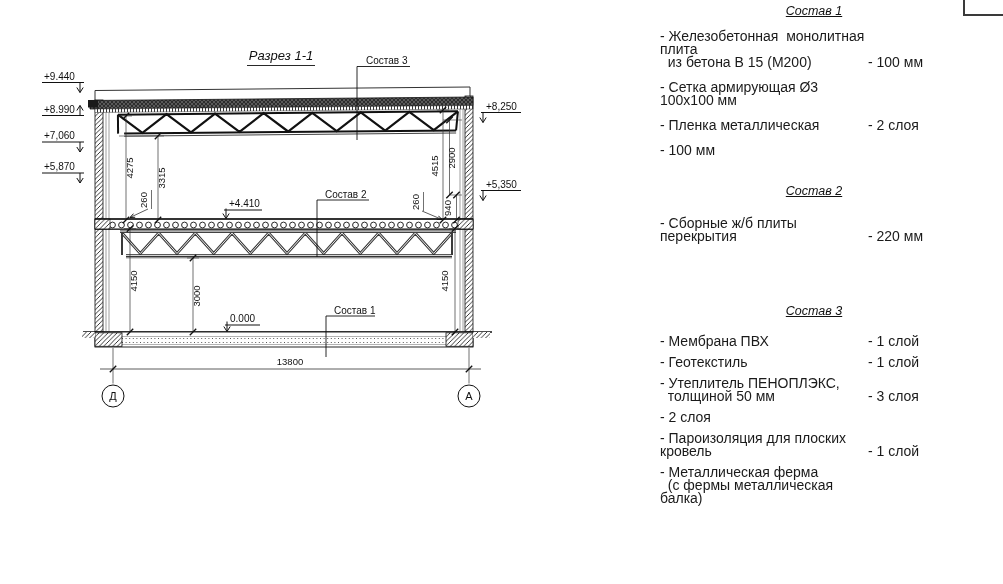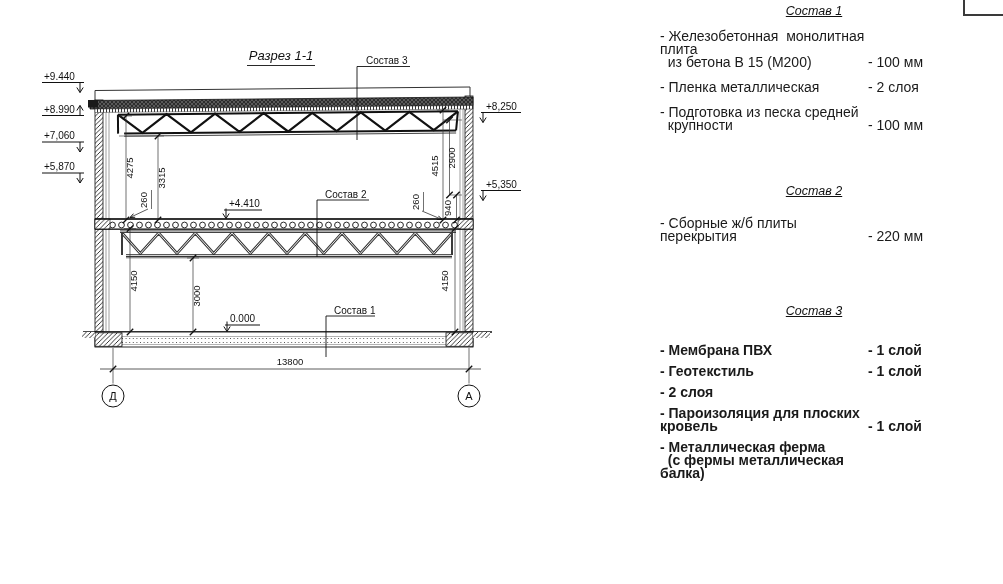--- a/index.html
+++ b/index.html
@@ -277,51 +277,58 @@
 
 <div class="spec" style="left:660px;top:4px;">
   <div class="spec-heading">Состав 1</div>
   <div class="spec-items">
     <div class="spec-row m12">
       <div class="nm">- Железобетонная  монолитная плита
   из бетона В 15 (М200)</div>
       <div class="vl">- 100 мм</div>
     </div>
     <div class="spec-row m12">
+      <div class="nm">- Сетка армирующая Ø3 100х100 мм</div>
+      <div class="vl"></div>
+    </div>
+    <div class="spec-row m12">
       <div class="nm">- Пленка металлическая</div>
       <div class="vl">- 2 слоя</div>
     </div>
     <div class="spec-row m12">
-      <div class="nm">- Подготовка из песка средней
-  крупности</div>
       <div class="vl">- 100 мм</div>
     </div>
   </div>
 </div>
 
 <div class="spec" style="left:660px;top:184px;">
   <div class="spec-heading">Состав 2</div>
   <div class="spec-items" style="margin-top:19px;">
     <div class="spec-row m17">
       <div class="nm">- Сборные ж/б плиты перекрытия</div>
       <div class="vl">- 220 мм</div>
     </div>
   </div>
 </div>
 
 <div class="spec" style="left:660px;top:304px;">
   <div class="spec-heading">Состав 3</div>
-  <div class="spec-items" style="margin-top:26px;font-weight:bold;">
+  <div class="spec-items" style="margin-top:17px;">
     <div class="spec-row m8">
       <div class="nm">- Мембрана ПВХ</div>
       <div class="vl">- 1 слой</div>
     </div>
     <div class="spec-row m8">
       <div class="nm">- Геотекстиль</div>
       <div class="vl">- 1 слой</div>
+    </div>
+    <div class="spec-row m8">
+      <div class="nm">- Утеплитель ПЕНОПЛЭКС,
+  толщиной 50 мм</div>
+      <div class="vl">- 3 слоя</div>
     </div>
     <div class="spec-row m8">
       <div class="vl">- 2 слоя</div>
     </div>
     <div class="spec-row m8">
       <div class="nm">- Пароизоляция для плоских кровель</div>
       <div class="vl">- 1 слой</div>
     </div>
     <div class="spec-row">
       <div class="nm">- Металлическая ферма

